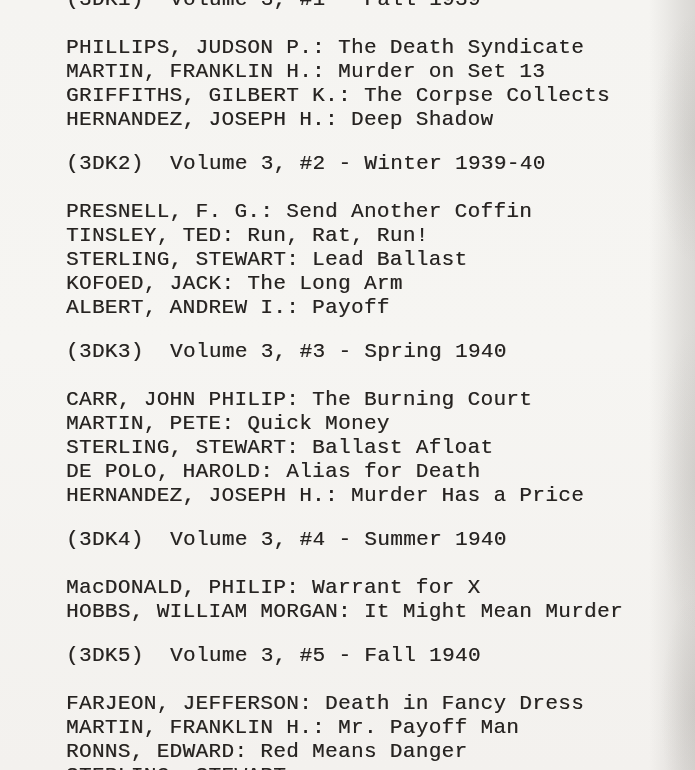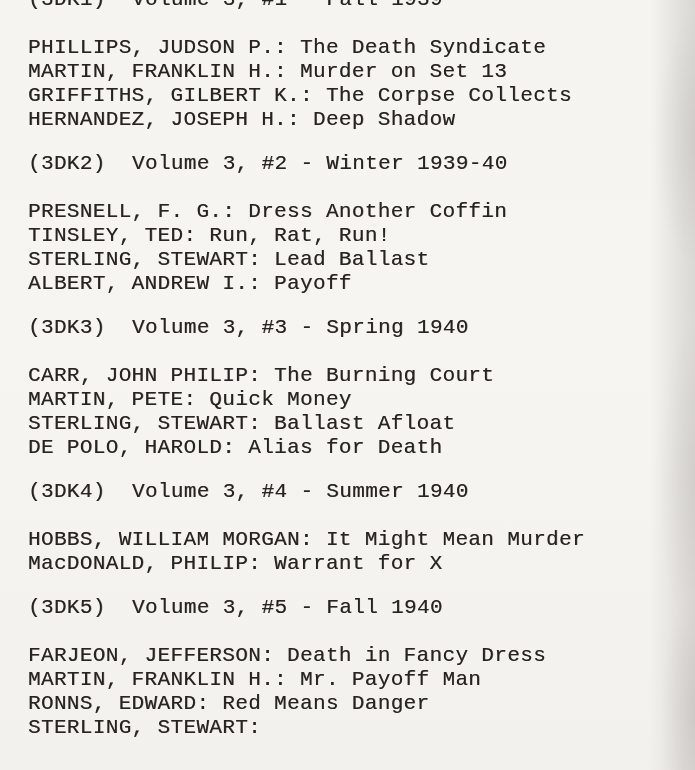--- a/index.html
+++ b/index.html
@@ -52,20 +52,21 @@
     right: 48px;
     color: var(--ink);
     font-size: 21px;
     line-height: 24px;
     letter-spacing: 0.35px;
     white-space: nowrap;
     text-shadow: 0.4px 0.2px 0 rgba(42, 38, 34, 0.55);
   }
   .line {
     height: 24px;
+    margin-left: 38px;
   }
   .header {
     margin-top: 20px;
     margin-bottom: 24px;
   }
   .header:first-child {
     margin-top: 0;
   }
   .code {
     display: inline-block;
@@ -83,38 +84,40 @@
       <span class="code">(3DK1)</span><span class="issue">Volume 3, #1 - Fall 1939</span>
     </div>
     <div class="line entry">PHILLIPS, JUDSON P.: The Death Syndicate</div>
     <div class="line entry">MARTIN, FRANKLIN H.: Murder on Set 13</div>
     <div class="line entry">GRIFFITHS, GILBERT K.: The Corpse Collects</div>
     <div class="line entry">HERNANDEZ, JOSEPH H.: Deep Shadow</div>
 
     <div class="line header">
       <span class="code">(3DK2)</span><span class="issue">Volume 3, #2 - Winter 1939-40</span>
     </div>
-    <div class="line entry">PRESNELL, F. G.: Dress Another Coffin</div>
+    <div class="line entry">PRESNELL, F. G.: Send Another Coffin</div>
     <div class="line entry">TINSLEY, TED: Run, Rat, Run!</div>
     <div class="line entry">STERLING, STEWART: Lead Ballast</div>
+    <div class="line entry">KOFOED, JACK: The Long Arm</div>
     <div class="line entry">ALBERT, ANDREW I.: Payoff</div>
 
     <div class="line header">
       <span class="code">(3DK3)</span><span class="issue">Volume 3, #3 - Spring 1940</span>
     </div>
     <div class="line entry">CARR, JOHN PHILIP: The Burning Court</div>
     <div class="line entry">MARTIN, PETE: Quick Money</div>
     <div class="line entry">STERLING, STEWART: Ballast Afloat</div>
     <div class="line entry">DE POLO, HAROLD: Alias for Death</div>
+    <div class="line entry">HERNANDEZ, JOSEPH H.: Murder Has a Price</div>
 
     <div class="line header">
       <span class="code">(3DK4)</span><span class="issue">Volume 3, #4 - Summer 1940</span>
     </div>
+    <div class="line entry">MacDONALD, PHILIP: Warrant for X</div>
     <div class="line entry">HOBBS, WILLIAM MORGAN: It Might Mean Murder</div>
-    <div class="line entry">MacDONALD, PHILIP: Warrant for X</div>
 
     <div class="line header">
       <span class="code">(3DK5)</span><span class="issue">Volume 3, #5 - Fall 1940</span>
     </div>
     <div class="line entry">FARJEON, JEFFERSON: Death in Fancy Dress</div>
     <div class="line entry">MARTIN, FRANKLIN H.: Mr. Payoff Man</div>
     <div class="line entry">RONNS, EDWARD: Red Means Danger</div>
     <div class="line entry">STERLING, STEWART:</div>
 
   </div>

